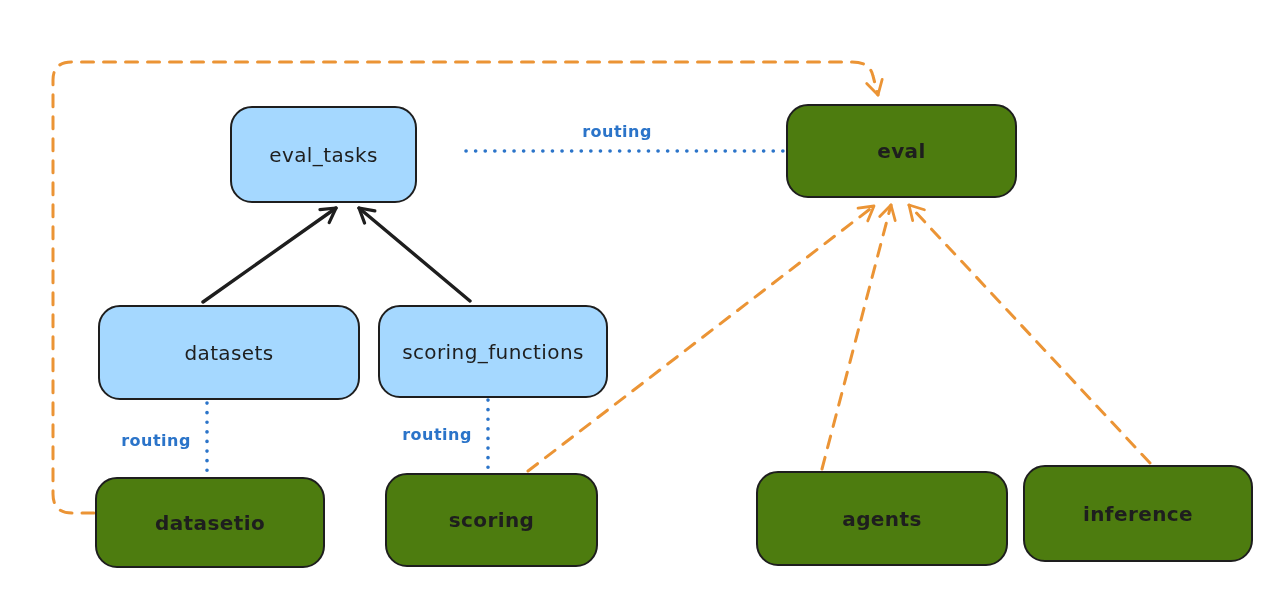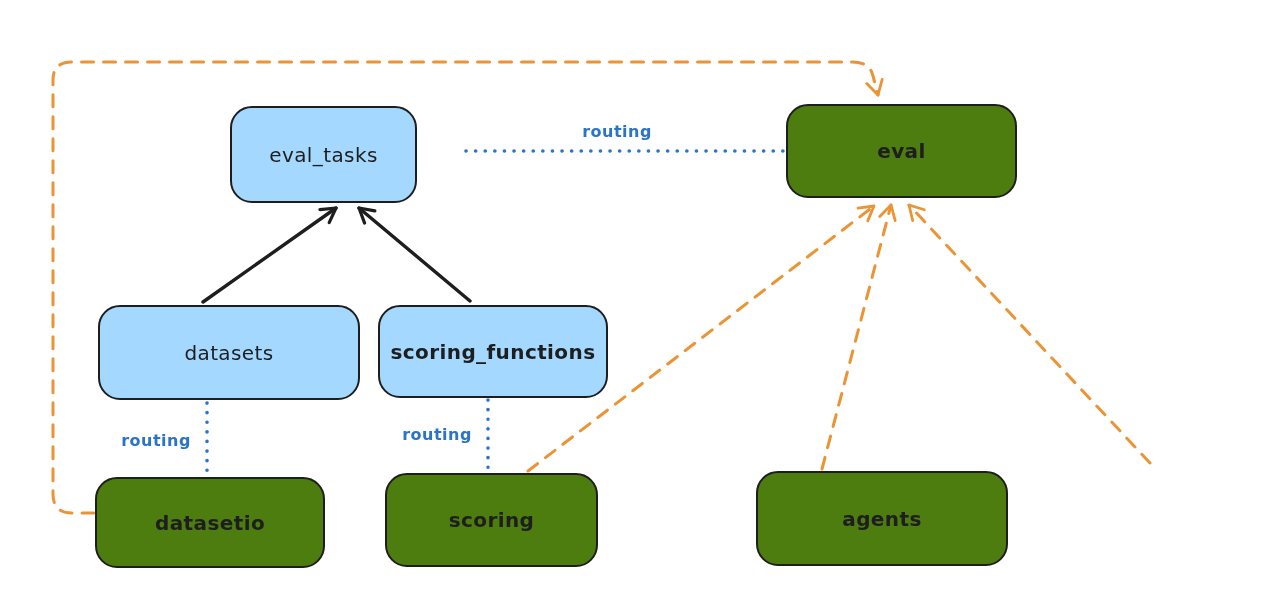--- a/index.html
+++ b/index.html
@@ -23,21 +23,21 @@
     font-size:20px;
     color:#1e1e1e;
     letter-spacing:0.4px;
   }
   .node.blue{background:#a5d8ff;}
   .node.green{background:#4d7c0f;font-weight:bold;}
 
   .n-eval-tasks{left:230px;top:106px;width:187px;height:97px;}
   .n-eval{left:786px;top:104px;width:231px;height:94px;}
   .n-datasets{left:98px;top:305px;width:262px;height:95px;}
-  .n-scoring-functions{left:378px;top:305px;width:230px;height:93px;font-weight:bold;}
+  .n-scoring-functions{left:378px;top:305px;width:230px;height:93px;}
   .n-datasetio{left:95px;top:477px;width:230px;height:91px;}
   .n-scoring{left:385px;top:473px;width:213px;height:94px;justify-content:center;}
   .n-agents{left:756px;top:471px;width:252px;height:95px;}
   .n-inference{left:1023px;top:465px;width:230px;height:97px;}
 
   .routing-label{
     position:absolute;
     transform:translate(-50%,-50%);
     color:#2b74c9;
     font-size:16px;
@@ -91,18 +91,21 @@
   </div>
   <div class="node green n-datasetio">
     <span>datasetio</span>
   </div>
   <div class="node green n-scoring">
     <span>scoring</span>
   </div>
   <div class="node green n-agents">
     <span>agents</span>
   </div>
+  <div class="node green n-inference">
+    <span>inference</span>
+  </div>
 
   <div class="routing-label rl-top">routing</div>
   <div class="routing-label rl-datasets">routing</div>
   <div class="routing-label rl-scoring">routing</div>
 
 </div>
 
 </body></html>

